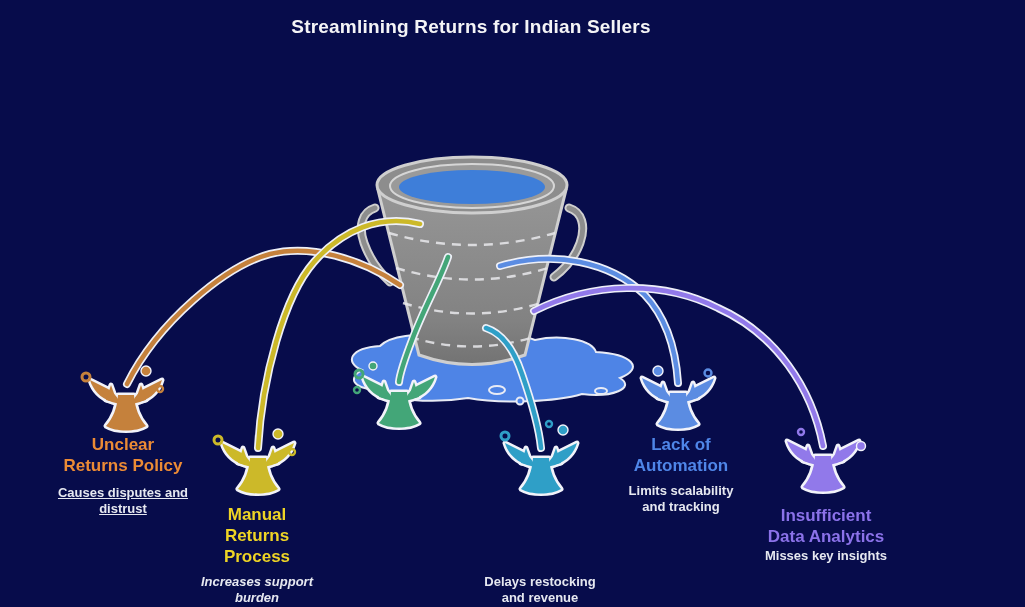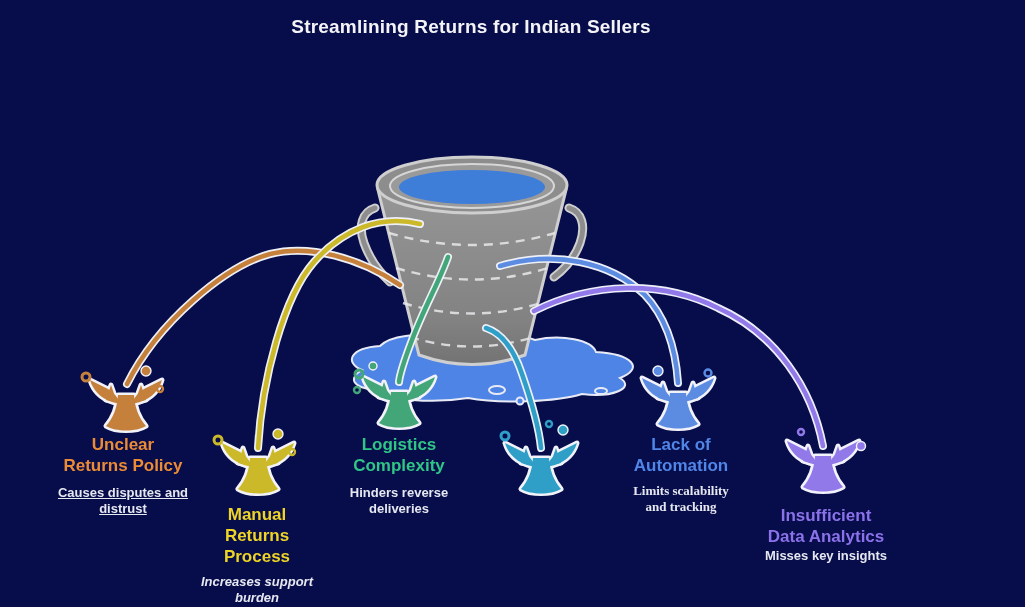--- a/index.html
+++ b/index.html
@@ -18,21 +18,21 @@
   }
   svg{position:absolute;left:0;top:0;}
   .heading-box{position:absolute;text-align:center;white-space:pre-line;font-size:17px;font-weight:bold;line-height:21px;}
   .desc-box{position:absolute;text-align:center;white-space:pre-line;font-size:13px;font-weight:bold;line-height:16px;color:#e6e8f0;}
 
   
   .h-1{left:38px;top:434px;width:170px;}   .d-1{left:38px;top:485px;width:170px;text-decoration:underline;}
   .h-2{left:172px;top:504px;width:170px;}  .d-2{left:172px;top:574px;width:170px;font-style:italic;}
   .h-3{left:314px;top:434px;width:170px;}  .d-3{left:314px;top:485px;width:170px;}
   .h-4{left:455px;top:504px;width:170px;}  .d-4{left:455px;top:574px;width:170px;}
-  .h-5{left:596px;top:434px;width:170px;}  .d-5{left:596px;top:483px;width:170px;font-family:Liberation Serif, serif;}
+  .h-5{left:596px;top:434px;width:170px;}  .d-5{left:596px;top:483px;width:170px;}
   .h-6{left:736px;top:505px;width:180px;}  .d-6{left:736px;top:548px;width:180px;}
 
   .stream-halo{fill:none;stroke:#eef0f8;stroke-width:8;stroke-linecap:round;}
   .stream-ink{fill:none;stroke:currentColor;stroke-width:4.6;stroke-linecap:round;}
   .splash-halo{fill:#f2f3fa;stroke:#f2f3fa;stroke-width:5;stroke-linejoin:round;}
   .splash-ink{fill:currentColor;}
   .drop-ring{fill:none;stroke:currentColor;stroke-width:3;}
   .drop-ring-sm{fill:none;stroke:currentColor;stroke-width:2.4;}
   .drop-fill{fill:currentColor;stroke:#f2f3fa;stroke-width:1.4;}
   .dash-line{fill:none;stroke:#e9e9ec;stroke-opacity:.85;stroke-width:2.4;stroke-dasharray:9 7;}
@@ -162,25 +162,23 @@
 Returns Policy</div>
   <div class="desc-box d-1">Causes disputes and
 distrust</div>
 
   <div class="heading-box h-2" style="color: rgb(238, 212, 37);">Manual
 Returns
 Process</div>
   <div class="desc-box d-2">Increases support
 burden</div>
 
-  <div class="heading-box h-3" style="color: rgb(47, 198, 134);">Logistics
-Complexity</div>
-  <div class="desc-box d-3">Hinders reverse
-deliveries</div>
 
+  <div class="desc-box d-4">Delays restocking
+and revenue</div>
 
   <div class="heading-box h-5" style="color: rgb(79, 134, 232);">Lack of
 Automation</div>
   <div class="desc-box d-5">Limits scalability
 and tracking</div>
 
   <div class="heading-box h-6" style="color: rgb(139, 114, 233);">Insufficient
 Data Analytics</div>
   <div class="desc-box d-6">Misses key insights</div>
 

